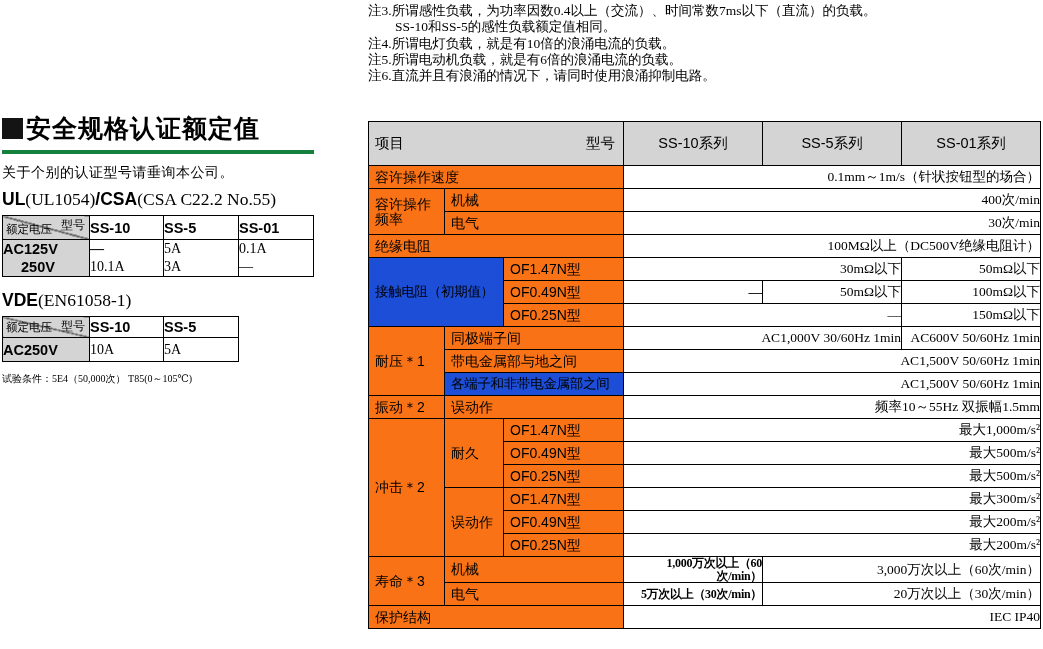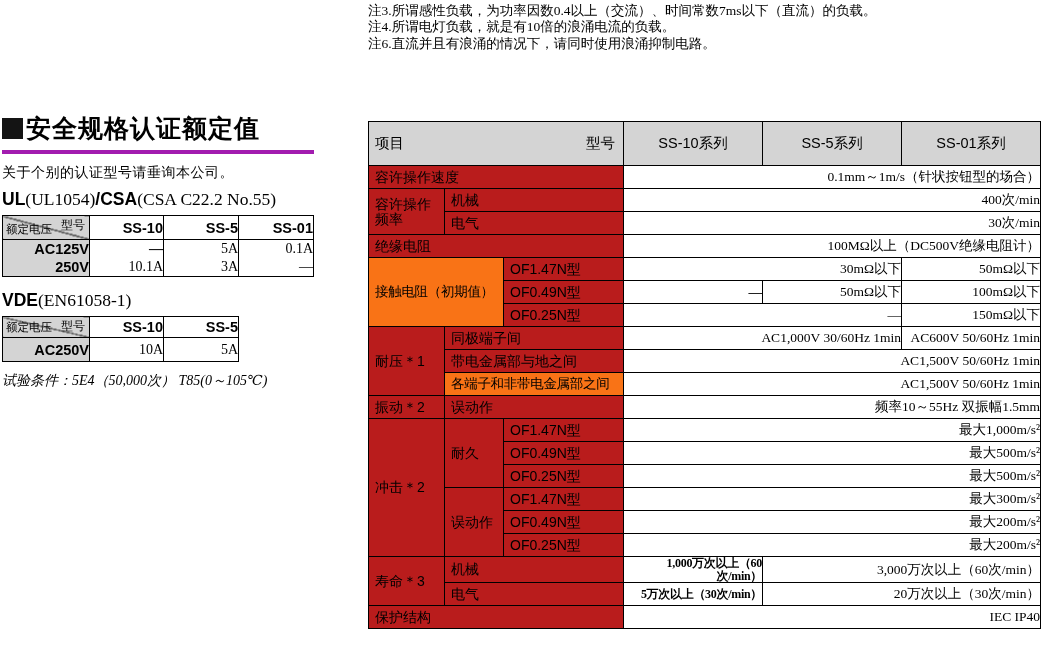--- a/index.html
+++ b/index.html
@@ -13,68 +13,70 @@
 
   
   .notes{position:absolute;left:368px;top:3px;width:672px;
     font-family:"Liberation Serif","DejaVu Serif",serif;
     font-size:13.5px;line-height:16.3px;white-space:nowrap;}
   .note-indent{padding-left:27px;}
 
   
   .section-heading{display:flex;align-items:center;gap:3px;
     font-size:25px;font-weight:bold;letter-spacing:1px;
-    padding-bottom:5px;border-bottom:4px solid #a21caf;}
+    padding-bottom:5px;border-bottom:4px solid #15803d;}
   .sq{display:inline-block;width:21px;height:21px;background:#141414;flex:0 0 auto;}
 
   
   .left-col{position:absolute;left:2px;top:112px;width:312px;}
   .intro{margin-top:10px;font-size:14px;letter-spacing:0.5px;}
   .std-title{margin-top:7px;font-size:17.5px;white-space:nowrap;}
   .t-bold{font-weight:bold;font-family:"Liberation Sans",sans-serif;}
   .t-ser{font-family:"Liberation Serif","DejaVu Serif",serif;}
 
   table{border-collapse:collapse;table-layout:fixed;}
   td,th{border:1px solid #000;padding:0;overflow:hidden;}
 
-  .mini{margin-top:5px;width:311px;font-size:14px;text-align:right;}
+  .mini{margin-top:5px;width:311px;font-size:14px;text-align:left;}
   .mini th{font-weight:bold;font-size:14.5px;}
   .mini td.val{font-family:"Liberation Serif","DejaVu Serif",serif;font-size:14px;}
   .mini .h24{height:24px;}
   .mini .h39{height:29px;}
   .mini .h23{height:23px;}
   .rowlab{font-weight:bold;font-size:14.5px;background:#d4d4d4;}
   .two-line{line-height:18px;}
   .corner{position:relative;background:#d4d4d4;
     background-image:linear-gradient(to top right,transparent 48%,#666 48%,#666 52%,transparent 52%);}
   .corner .c-b{position:absolute;left:3px;bottom:2px;font-size:11.5px;font-weight:normal;}
   .corner .c-t{position:absolute;right:4px;top:1px;font-size:12px;font-weight:normal;}
   .dash-b{font-weight:bold;}
-  .test-cond{margin-top:10px;font-size:14px;white-space:nowrap;font-style:italic;}
+  .test-cond{margin-top:10px;font-size:10px;white-space:nowrap;}
 
   
   .right-col{position:absolute;left:368px;top:112px;width:673px;}
   .perf{margin-top:9px;width:672px;}
   .perf tr{height:23px;}
   .perf tr.h28{height:44px;}
   .perf th,.perf td{font-size:13.5px;line-height:1.05;}
   .perf th{background:#d4d4d4;font-weight:normal;font-size:14.5px;text-align:center;}
   .perf th.split{text-align:left;}
   .split-in{display:flex;justify-content:space-between;padding:0 8px 0 6px;align-items:center;}
-  .perf td.lab{background:#b91c1c;text-align:left;padding-left:6px;font-size:14px;}
-  .perf td.lab2{background:#f97316;text-align:left;padding-left:6px;font-size:13.5px;letter-spacing:-0.3px;}
+  .perf td.lab{background:#f97316;text-align:left;padding-left:6px;font-size:14px;}
+  .perf td.lab2{background:#1d4ed8;text-align:left;padding-left:6px;font-size:13.5px;letter-spacing:-0.3px;}
   .perf td.val{font-family:"Liberation Serif","DejaVu Serif",serif;text-align:right;}
   .perf td.small{font-size:12px;letter-spacing:-0.3px;font-weight:bold;}
 </style>
 </head>
 <body>
 
 <div class="notes">
   <div>注3.所谓感性负载，为功率因数0.4以上（交流）、时间常数7ms以下（直流）的负载。</div>
+  <div class="note-indent">SS-10和SS-5的感性负载额定值相同。</div>
   <div>注4.所谓电灯负载，就是有10倍的浪涌电流的负载。</div>
+  <div>注5.所谓电动机负载，就是有6倍的浪涌电流的负载。</div>
   <div>注6.直流并且有浪涌的情况下，请同时使用浪涌抑制电路。</div>
 </div>
 
 <div class="left-col">
   <div class="section-heading">
     <span class="sq"></span>
     <span>安全规格认证额定值</span>
   </div>
 
   <div class="intro serif">关于个别的认证型号请垂询本公司。</div>

